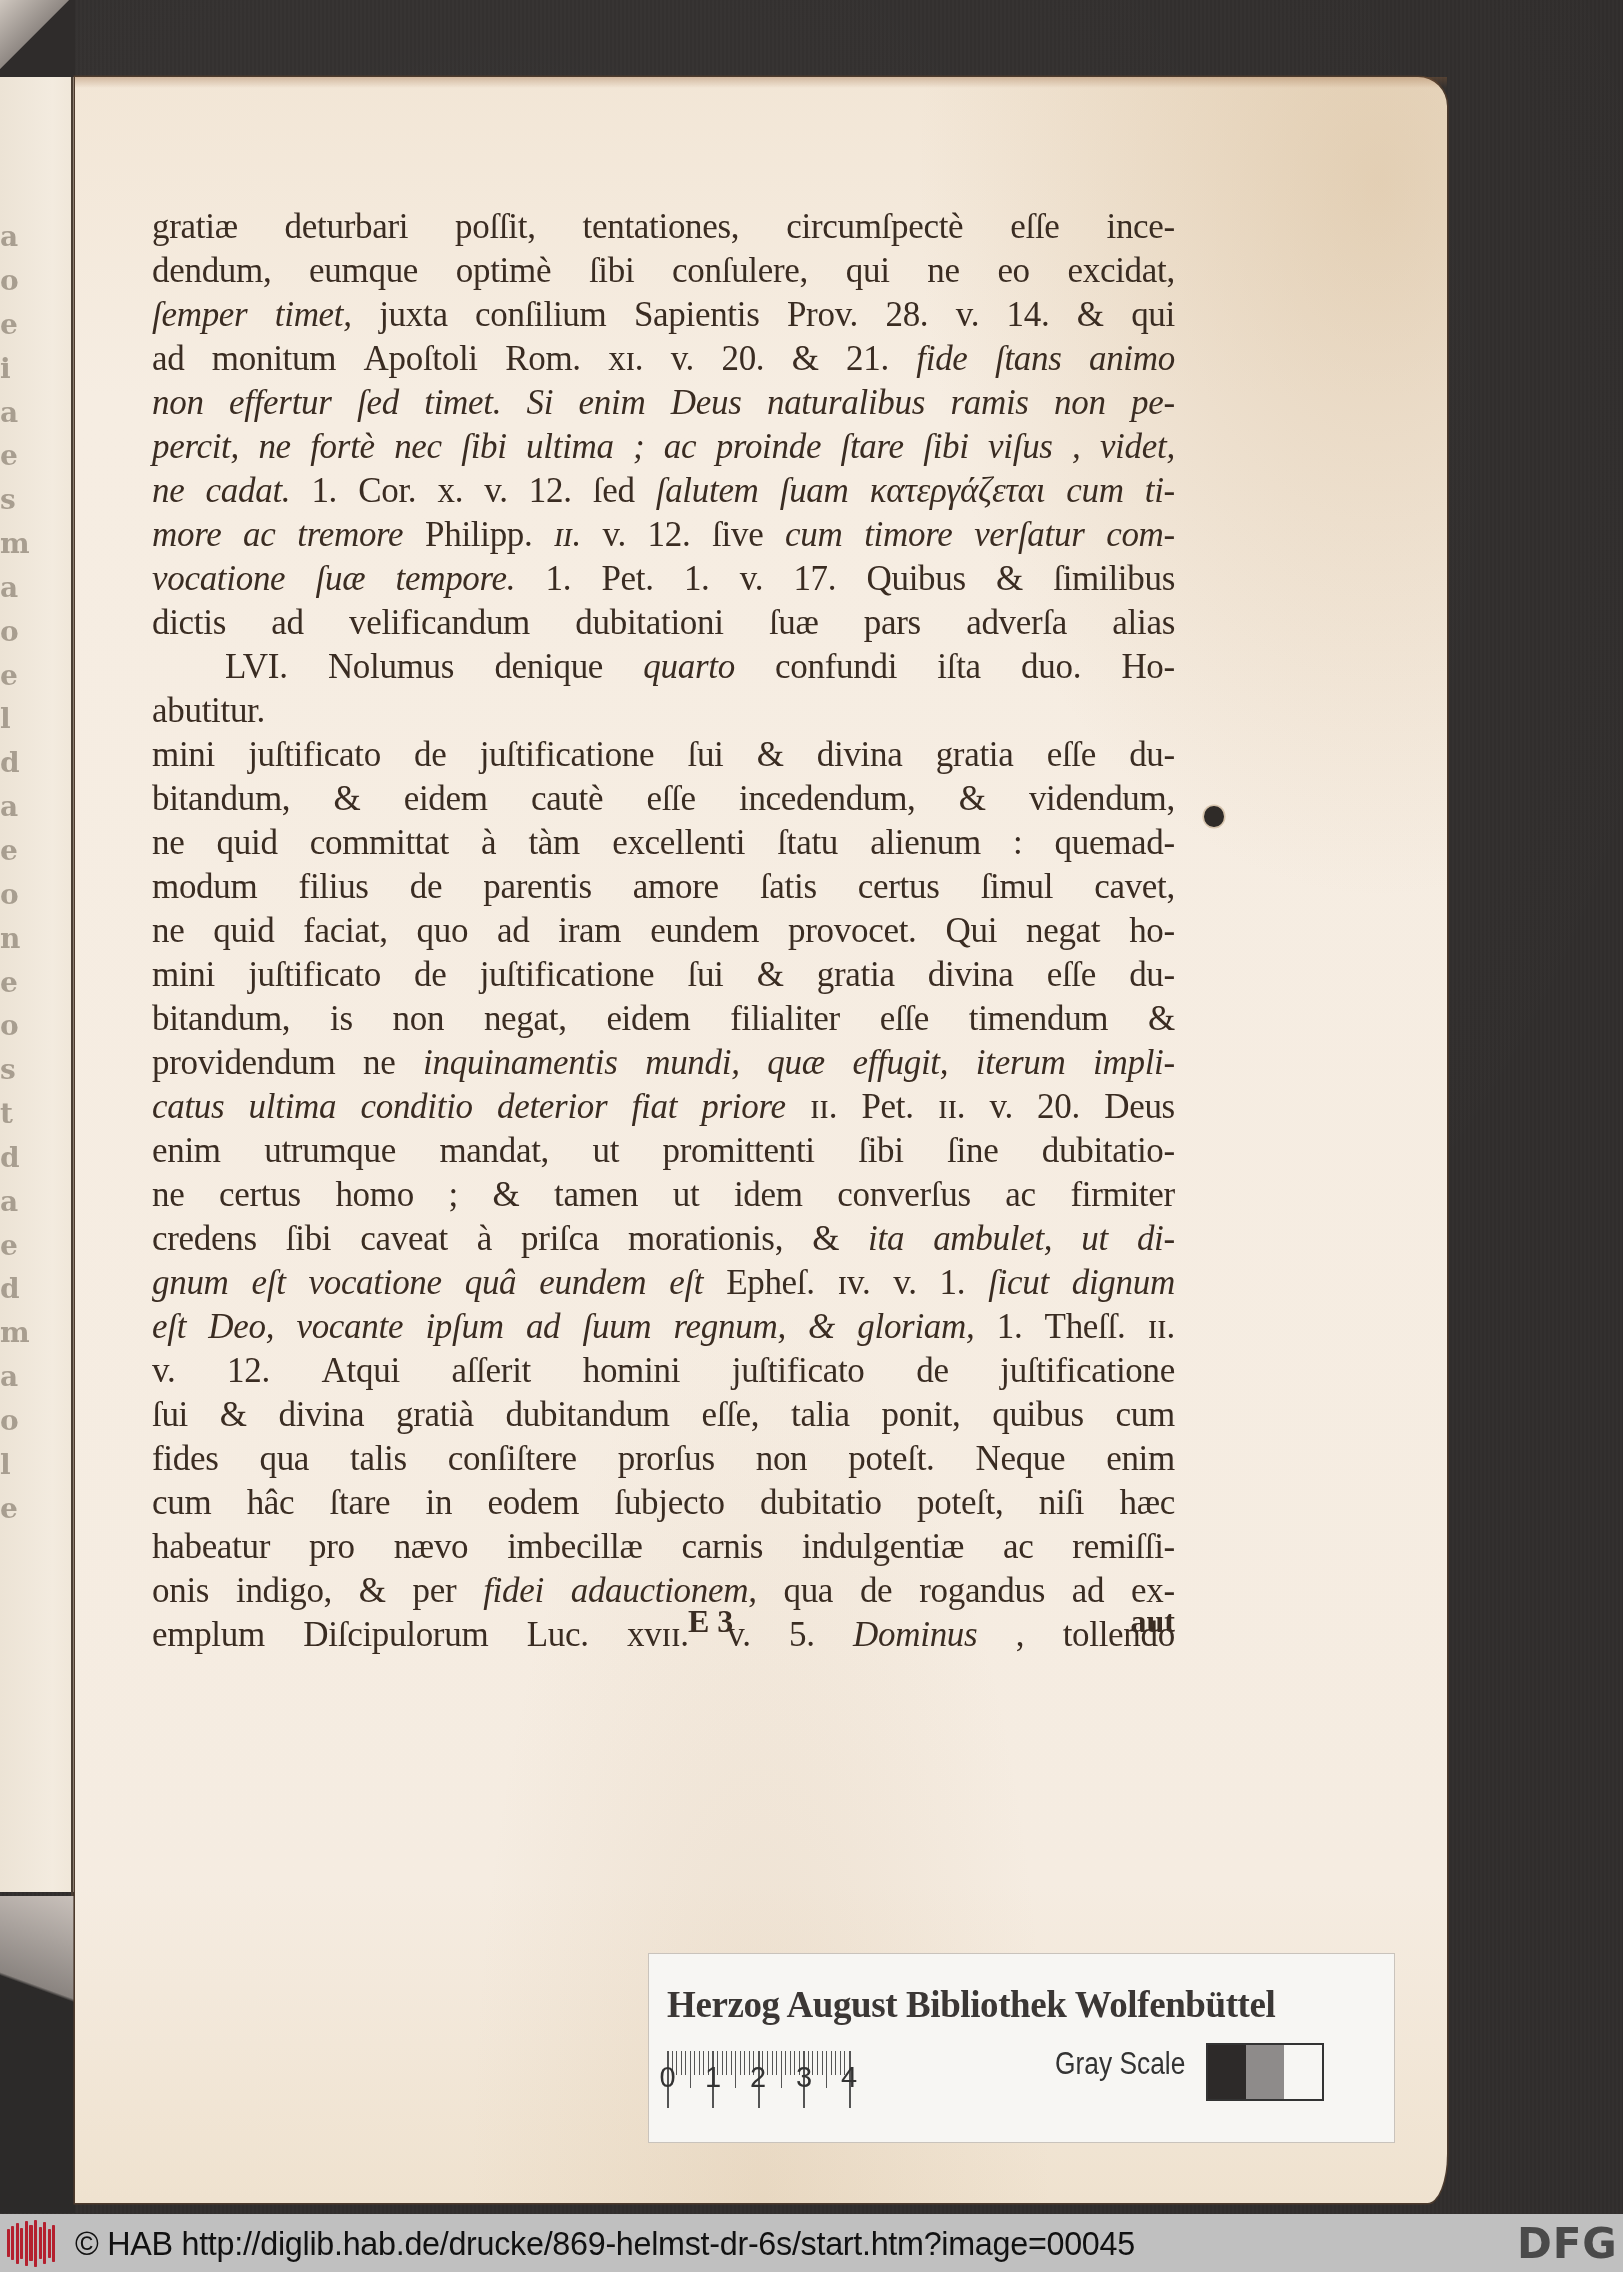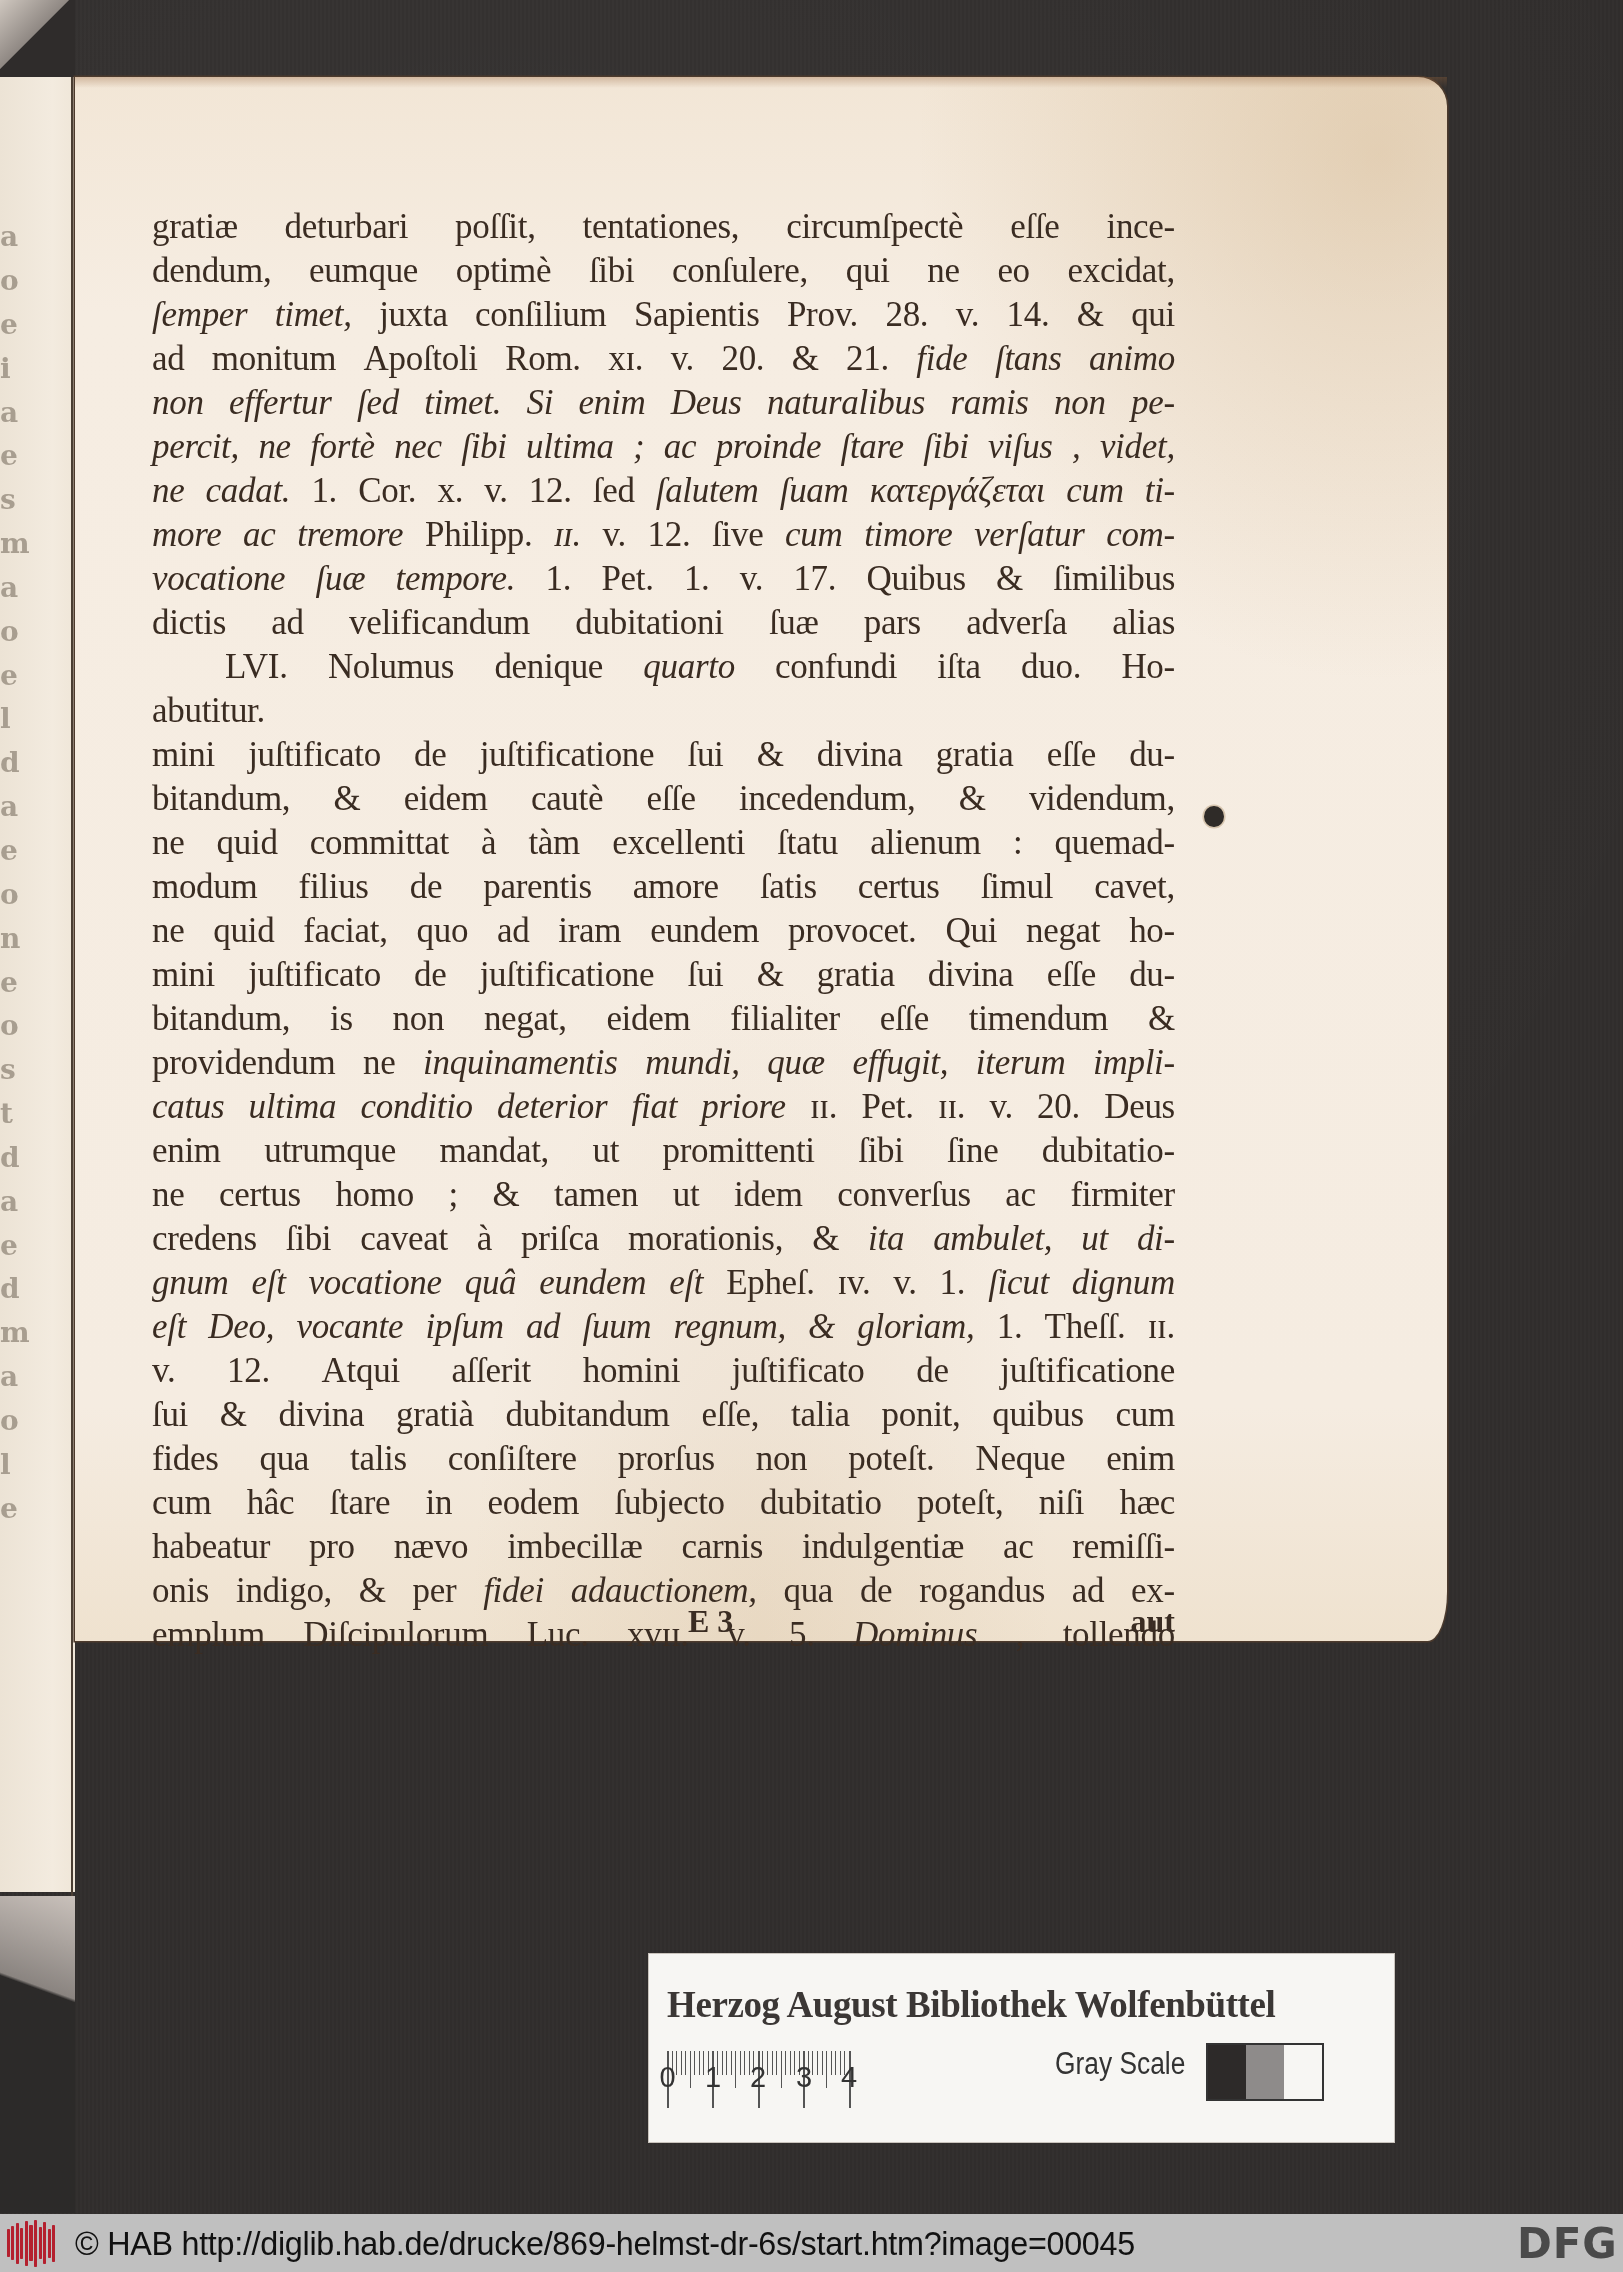--- a/index.html
+++ b/index.html
@@ -32,21 +32,21 @@
   .binding-shadow {
     position: absolute; left: 0; top: 0; width: 75px; height: 77px;
     background: linear-gradient(135deg, #cfc7bf 0%, #8f8883 45%, #2f2c2b 46%);
   }
   .binding-shadow-bottom {
     position: absolute; left: 0; top: 1896px; width: 75px; height: 317px;
     background: linear-gradient(200deg, #c9c1bb 0%, #8a8480 30%, #2c2a29 31%);
   }
   
   .page {
-    position: absolute; left: 75px; top: 77px; width: 1372px; height: 1564px;
+    position: absolute; left: 75px; top: 77px; width: 1372px; height: 2126px;
     background:
       radial-gradient(ellipse at 95% 5%, rgba(196,160,110,0.35), transparent 25%),
       radial-gradient(ellipse at 50% 100%, rgba(200,170,130,0.18), transparent 30%),
       linear-gradient(180deg, #f2e6d6 0%, #f6ede2 15%, #f5ece1 85%, #efe2cf 100%);
     border-top-right-radius: 29px;
     border-bottom-right-radius: 19.5px 49px;
     box-shadow: 0 0 0 1.6px #4c3a2c;
   }
   .page-top-stain {
     position: absolute; left: 0; top: 0; right: 0; height: 11.4px;

